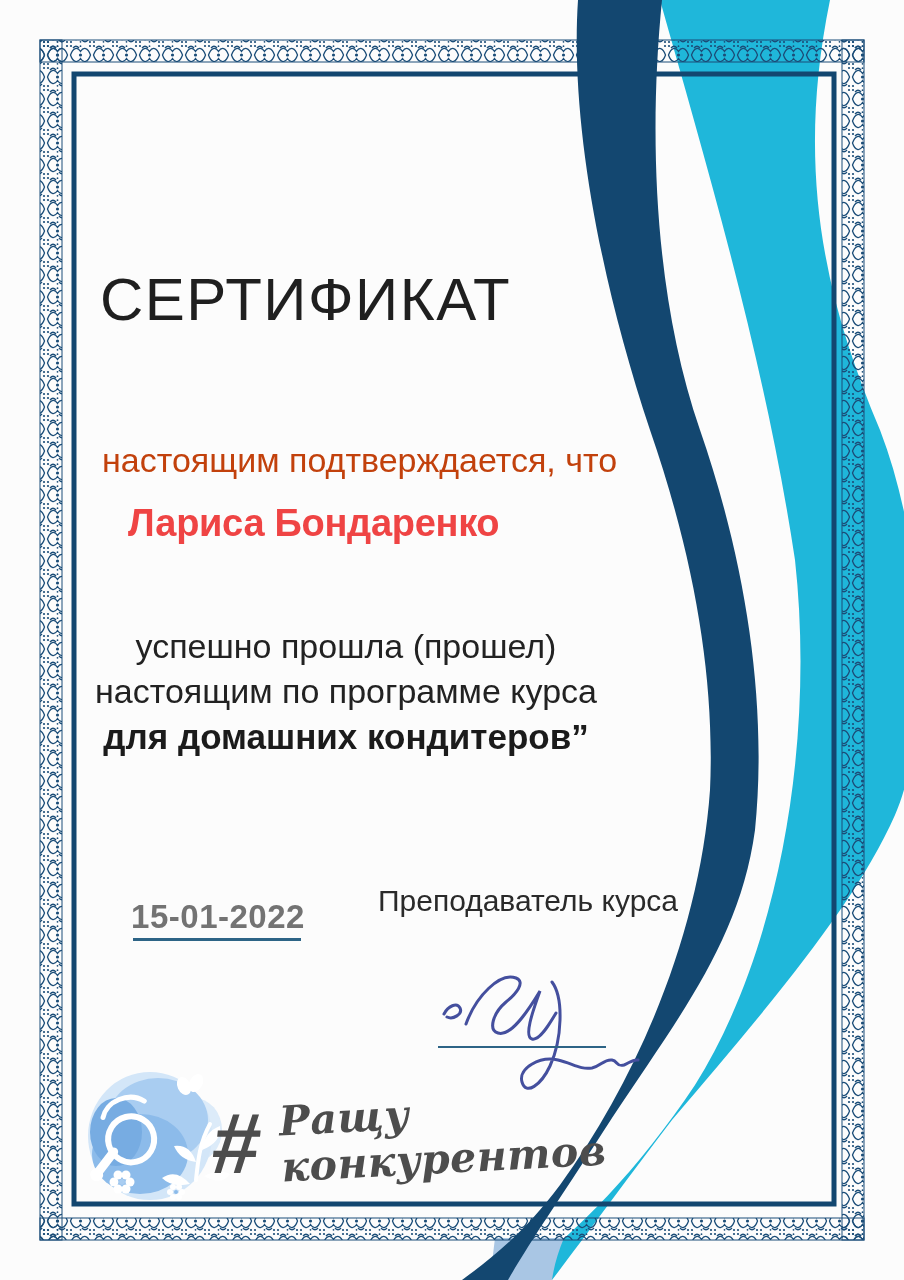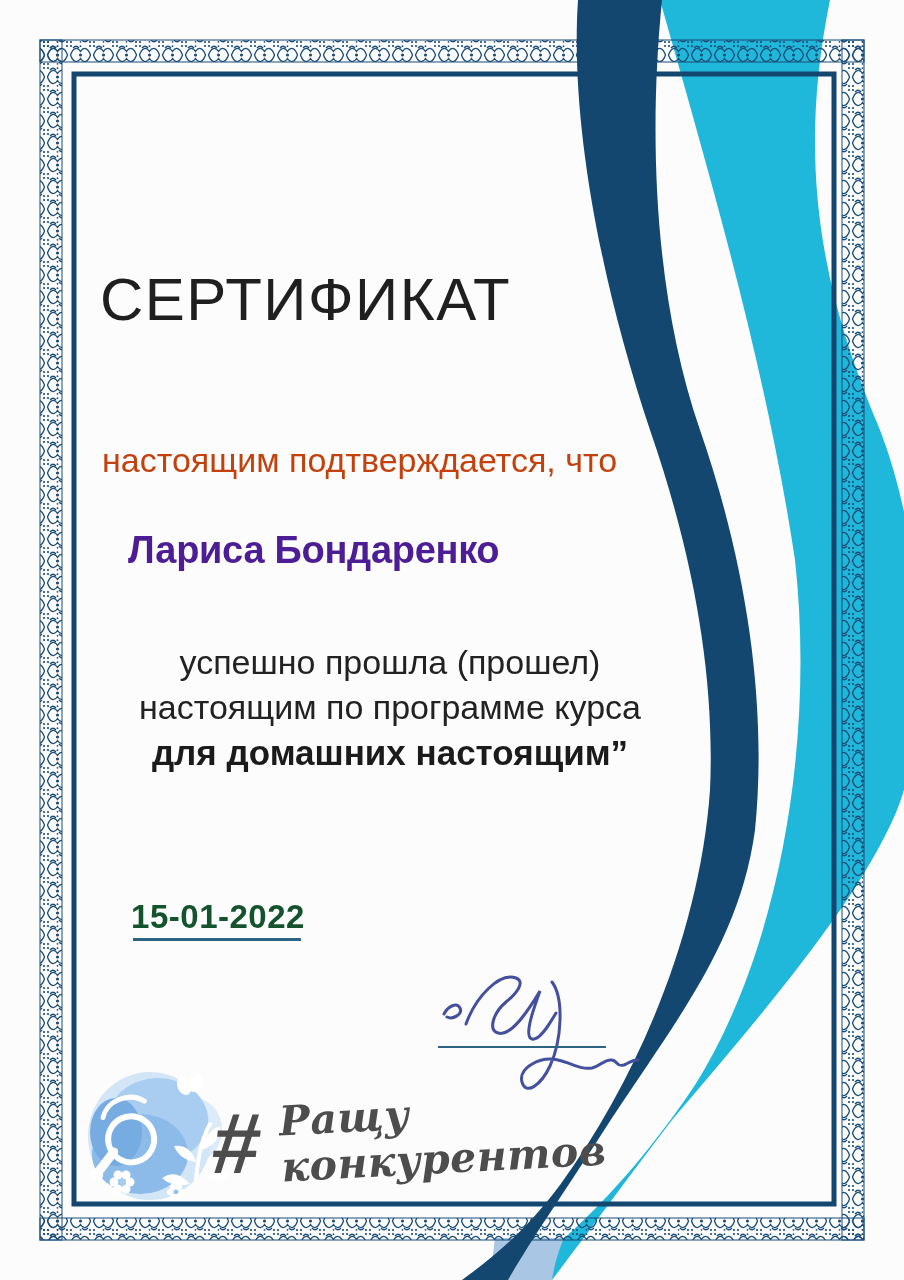--- a/index.html
+++ b/index.html
@@ -9,27 +9,27 @@
     font-family:"Liberation Sans", sans-serif; color:var(--text,#1e1e1e);
   }
   .bg-art { position:absolute; left:0; top:0; width:904px; height:1280px; }
   .abs { position:absolute; }
 
   .title {
     left:100px; top:270px; font-size:60px; font-weight:300;
     letter-spacing:1.5px; line-height:1; color:#1f1f1f;
   }
   .subtitle { left:102px; top:440px; font-size:34px; line-height:1.2; color:#c2410c; }
-  .name { left:128px; top:529px; font-size:38px; font-weight:700; letter-spacing:-0.3px; color:#4c1d95; }
+  .name { left:128px; top:502px; font-size:38px; font-weight:700; letter-spacing:-0.3px; color:#ef4444; }
 
-  .body-block { left:0; top:640px; width:692px; text-align:center; font-size:34px; line-height:45px; color:#222;margin-left:44px; }
+  .body-block { left:0; top:624px; width:692px; text-align:center; font-size:34px; line-height:45px; color:#222; }
   .body-block .course { font-size:35px; font-weight:700; color:#1b1b1b; }
 
   .date-block { left:118px; top:898px; width:200px; text-align:center;
-    font-size:33px; font-weight:700; letter-spacing:0.5px; color:#14532d; }
+    font-size:33px; font-weight:700; letter-spacing:0.5px; color:#737373; }
   .date-underline { left:133px; top:938px; width:168px; height:3px; background:var(--underline,#2d6486); }
 
   .teacher-block { left:370px; top:884px; width:316px; text-align:center; font-size:30px; line-height:34px; color:#2a2a2a; }
 
   .sig-underline { left:438px; top:1046px; width:168px; height:2px; background:var(--underline,#2d6486); }
 
   .logo-svg { left:78px; top:1058px; width:156px; height:156px; }
   .hash {
     left:213px; top:1100px; font-size:86px; font-weight:700;
     color:var(--logo-text,#4a4a4a); transform:skewX(-6deg); line-height:1;
@@ -108,27 +108,28 @@
 
   <div class="abs title">СЕРТИФИКАТ</div>
 
   <div class="abs subtitle">настоящим подтверждается, что</div>
 
   <div class="abs name">Лариса Бондаренко</div>
 
   <div class="abs body-block">
     <div>успешно прошла (прошел)</div>
     <div>настоящим по программе курса</div>
-    <div class="course">для домашних настоящим”</div>
+    <div class="course">для домашних кондитеров”</div>
   </div>
 
   <div class="abs date-block">15-01-2022</div>
   <div class="abs date-underline"></div>
 
   <div class="abs teacher-block">
+    <div>Преподаватель курса</div>
   </div>
 
   <div class="abs sig-underline"></div>
 
   <svg class="abs logo-svg" viewBox="0 0 156 156" xmlns="http://www.w3.org/2000/svg">
     <g>
       <ellipse cx="72" cy="78" rx="62" ry="64" style="fill:var(--logo-blue-light,#d3e6f8)"></ellipse>
       <ellipse cx="116" cy="72" rx="28" ry="32" style="fill:var(--logo-blue-light,#d3e6f8)" opacity="0.8"></ellipse>
       <ellipse cx="80" cy="62" rx="50" ry="42" style="fill:var(--logo-blue-mid,#a9cdf1)"></ellipse>
       <ellipse cx="62" cy="96" rx="48" ry="40" style="fill:var(--logo-blue,#8cbbea)"></ellipse>

